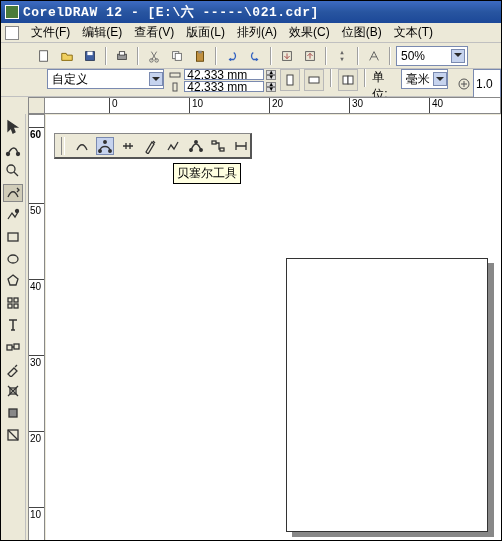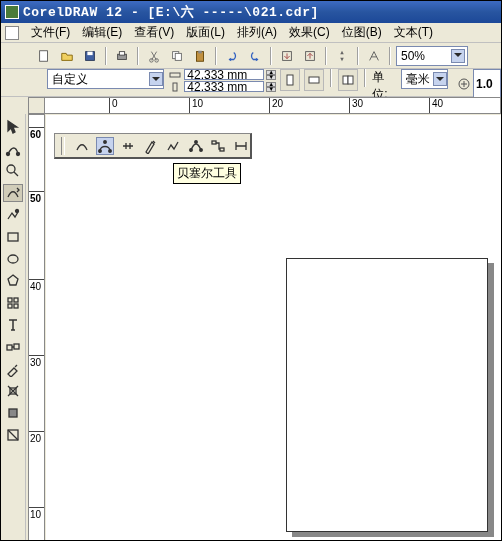--- a/index.html
+++ b/index.html
@@ -211,39 +211,39 @@
   <span>单位:</span>
   <div class="unit-sel">
     <span>毫米</span>
     <div class="dd"></div>
   </div>
   <div class="val-right">
     <svg class="plus-circ" viewBox="0 0 16 16">
         <circle cx="8" cy="8" r="5" fill="none" stroke="#555"></circle>
         <path d="M8 5v6M5 8h6" stroke="#555"></path>
       </svg>
-    <div class="nudge-field" style="width:28px;height:30px;font-weight:bold;">
+    <div class="nudge-field" style="width:28px;height:30px;">
         <span>1.0</span>
       </div>
   </div>
 </div>
 
 <div class="rulers-area">
   <div class="ruler-corner"></div>
   <div class="ruler-h" id="ruler-h">
       <div class="tick" style="left: 0px;"></div>
       <div class="tick" style="left: 80px;">0</div>
       <div class="tick" style="left: 160px;">10</div>
       <div class="tick" style="left: 240px;">20</div>
       <div class="tick" style="left: 320px;">30</div>
       <div class="tick" style="left: 400px;">40</div>
     </div>
   <div class="ruler-v" id="ruler-v">
       <div class="tick" style="top: 12px; font-weight: bold;">60</div>
-      <div class="tick" style="top: 76px; font-weight: bold;">50</div>
+      <div class="tick" style="top: 88px;">50</div>
       <div class="tick" style="top: 164px;">40</div>
       <div class="tick" style="top: 240px;">30</div>
       <div class="tick" style="top: 316px;">20</div>
       <div class="tick" style="top: 392px;">10</div>
     </div>
 
   <div class="toolbox" id="toolbox">
       <div class="tool">
         <svg viewBox="0 0 16 16">
           <path d="M3 2l0 10 3-3 2 5 2-1-2-5h4z" fill="#333"></path>

